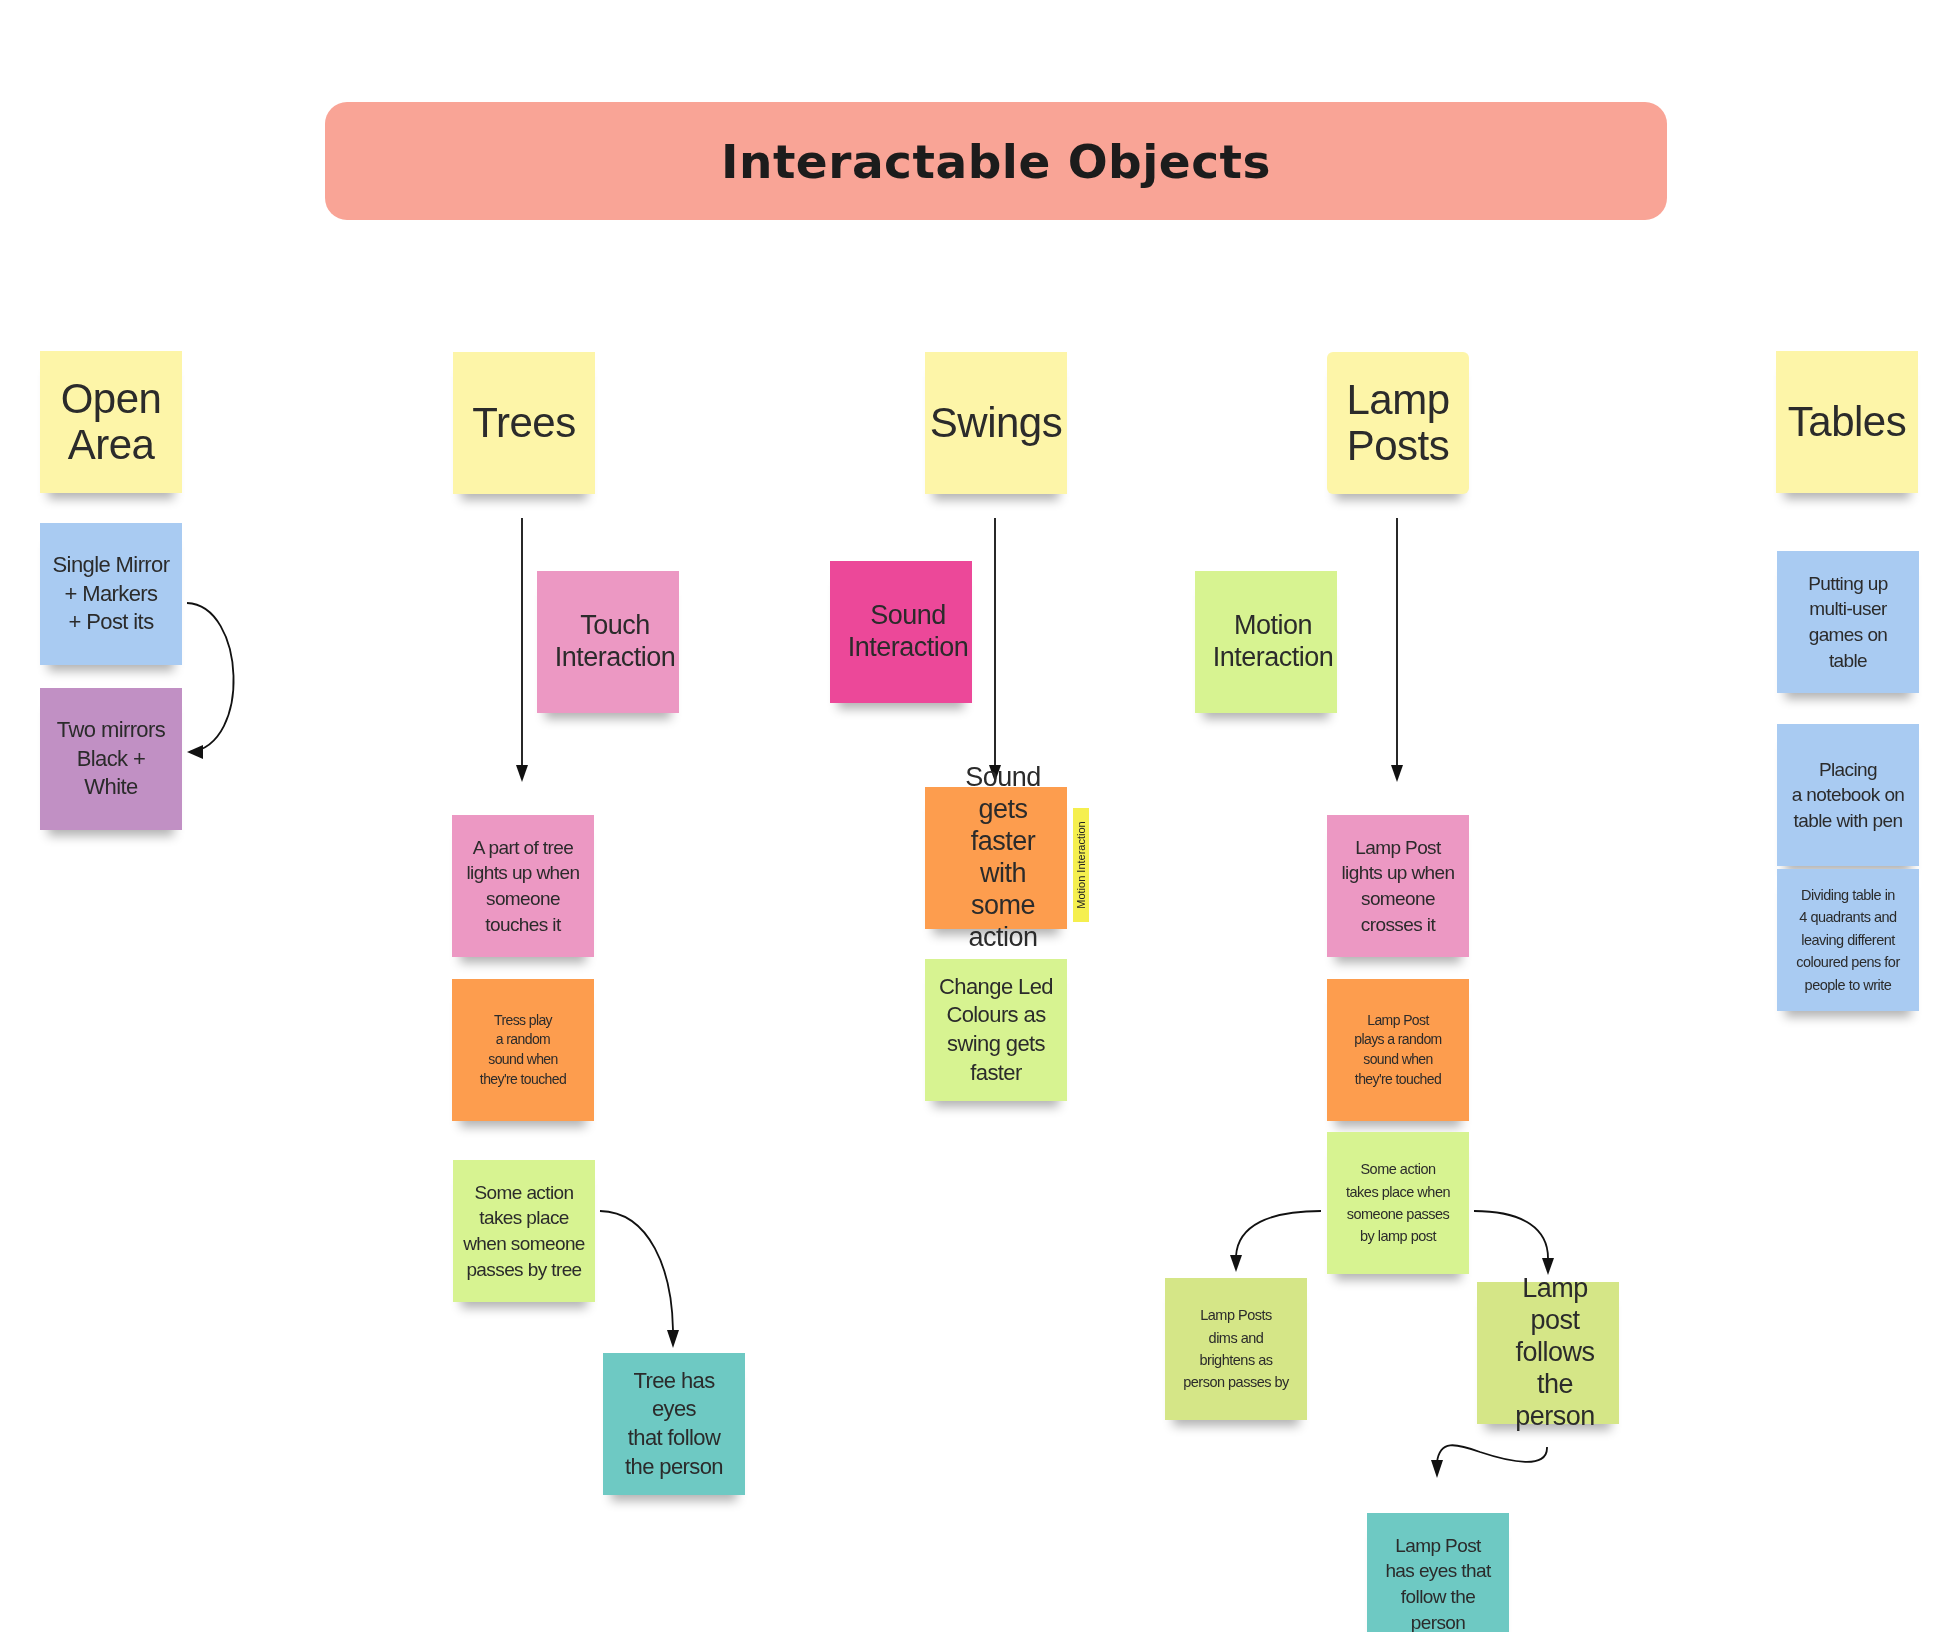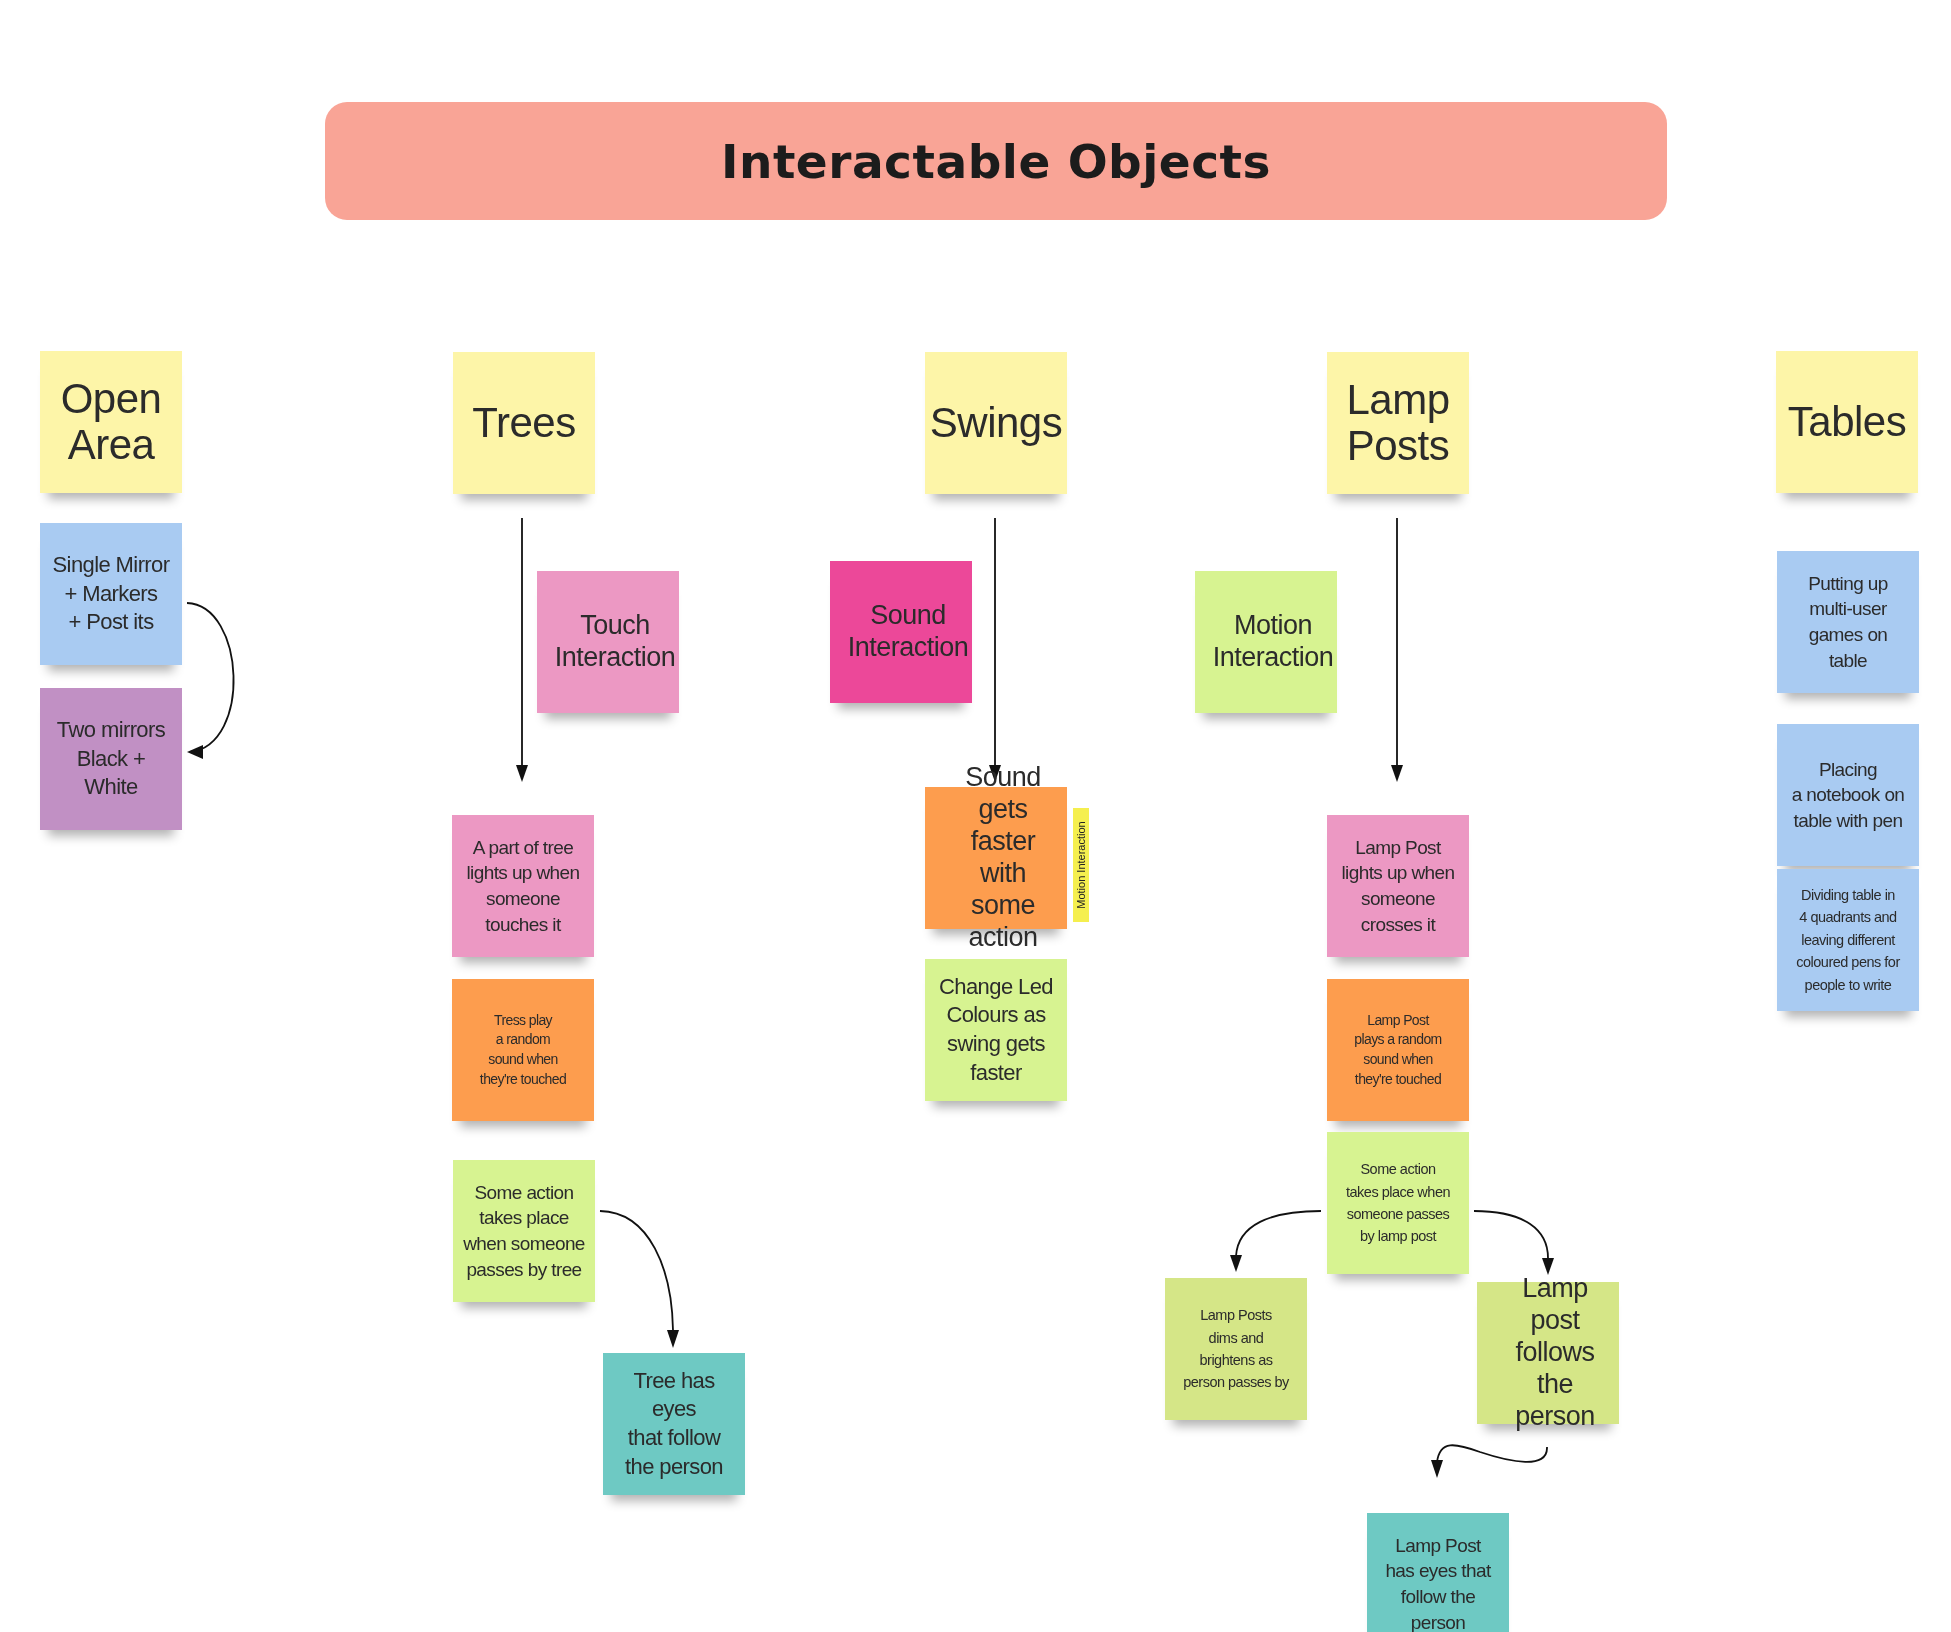--- a/index.html
+++ b/index.html
@@ -189,21 +189,21 @@
 <div class="side-label" style="background: rgb(245, 239, 79);">
   <span>Motion Interaction</span>
 </div>
 <div class="note fs-md" style="left: 925px; top: 959px; background: rgb(215, 243, 145);">
   <span>Change Led
 Colours as
 swing gets
 faster</span>
 </div>
 
-<div class="note fs-xl" style="left: 1327px; top: 352px; background: rgb(253, 245, 168);">
+<div class="note fs-xl" style="left: 1327px; top: 352px; background: rgb(253, 245, 168); border-radius: 6px;">
   <span>Lamp
 Posts</span>
 </div>
 <div class="note fs-lg" style="left: 1195px; top: 571px; background: rgb(215, 243, 145);">
   <span>Motion
 Interaction</span>
 </div>
 <div class="note fs-sm" style="left: 1327px; top: 787px; background: rgb(236, 152, 195);">
   <span>Lamp Post
 lights up when

